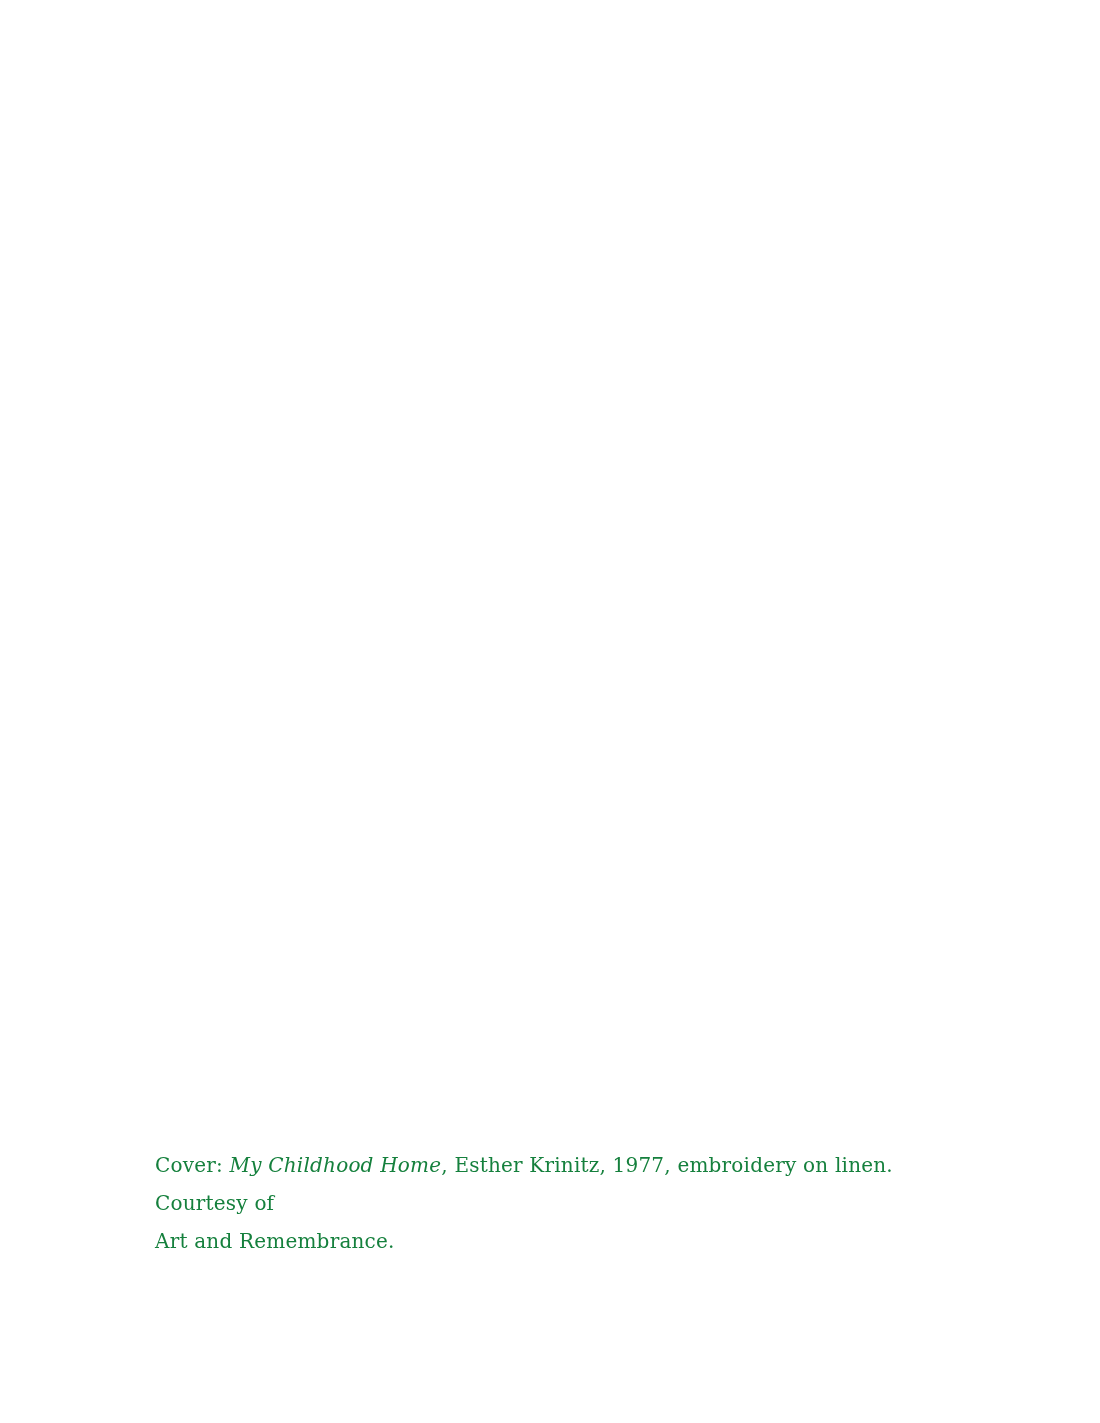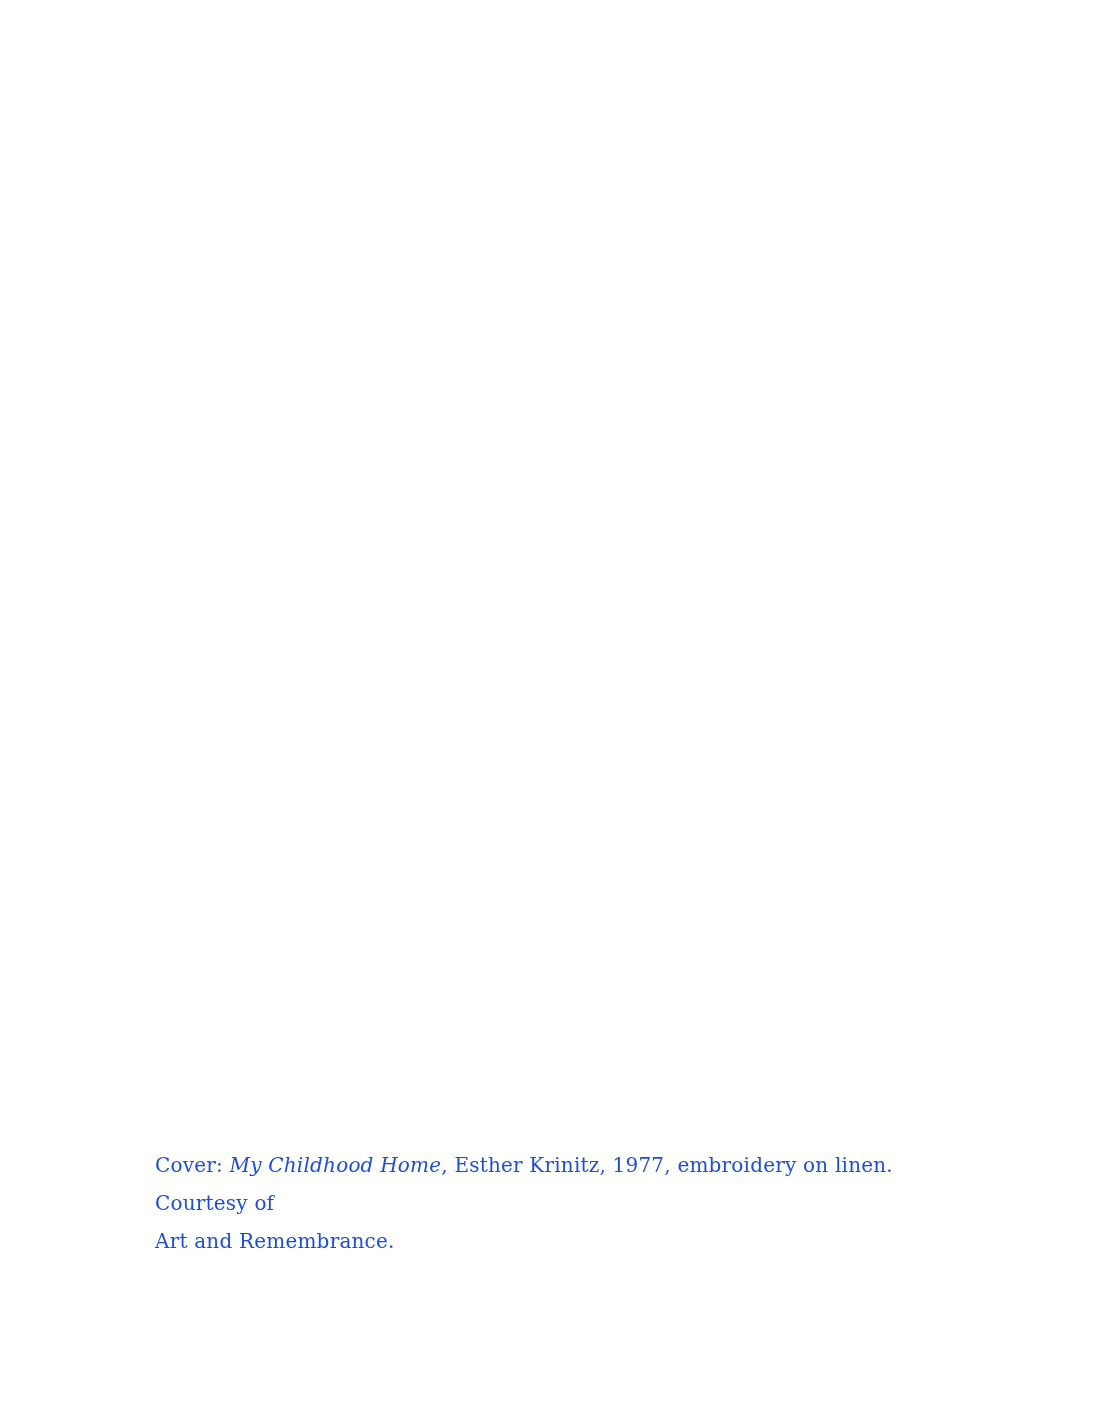--- a/index.html
+++ b/index.html
@@ -16,21 +16,21 @@
     height: 1423px;
     background: #ffffff;
   }
   .cover-caption {
     position: absolute;
     left: 155px;
     top: 1146px;
     width: 800px;
     font-size: 20px;
     line-height: 38px;
-    color: #1d4ed8;
+    color: #15803d;
     letter-spacing: 0.2px;
     font-weight: 400;
   }
   .cover-caption em {
     font-style: italic;
   }
 </style>
 </head>
 <body>
 

